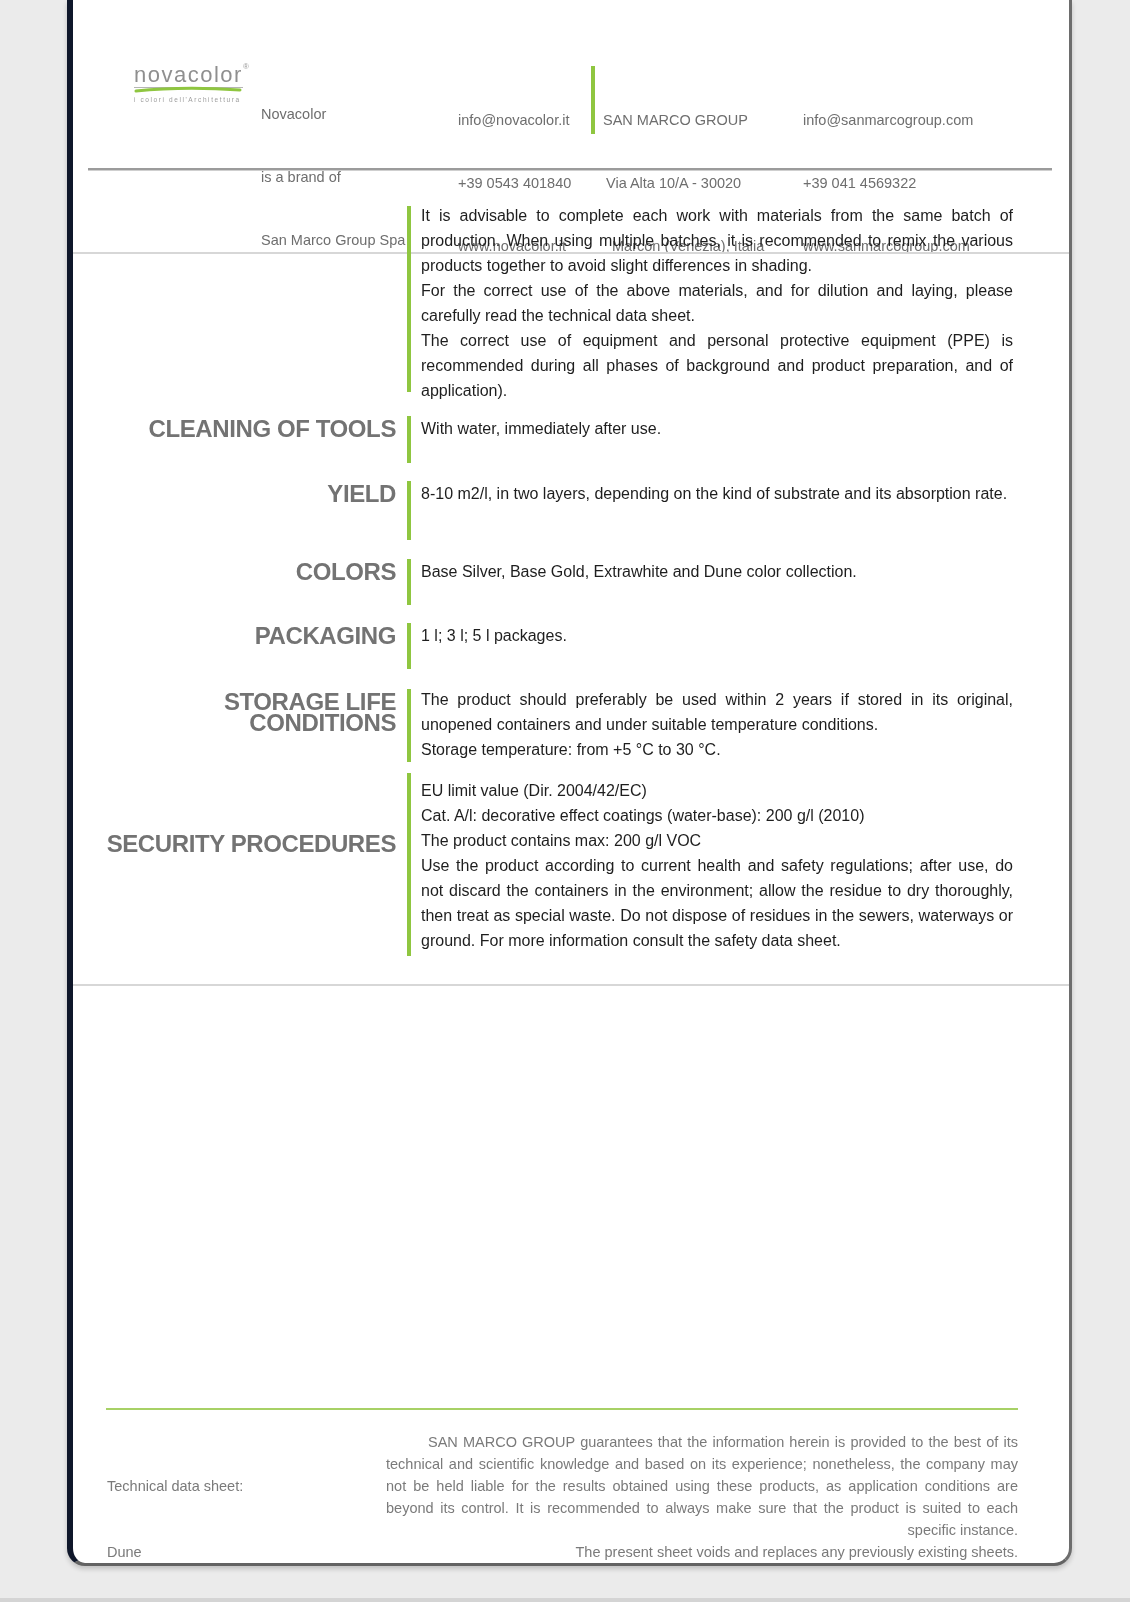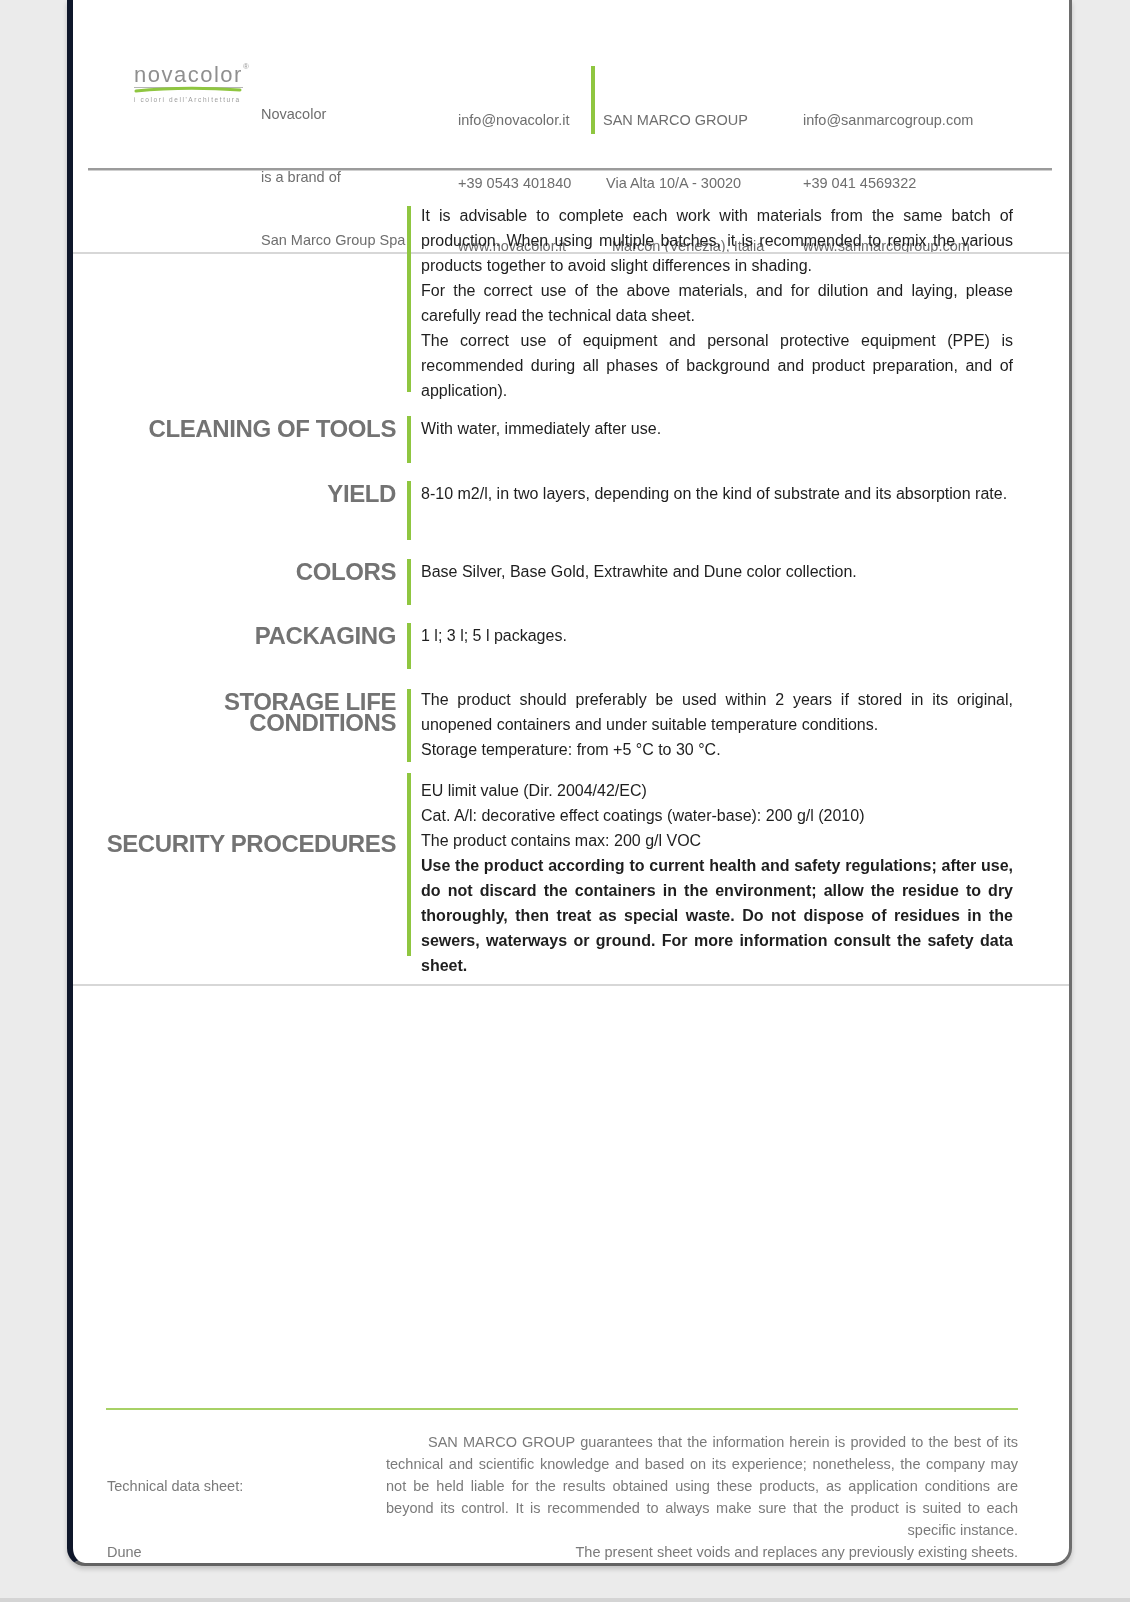--- a/index.html
+++ b/index.html
@@ -47,21 +47,21 @@
   }
   .sec-label.two-line{line-height:21px;white-space:normal;}
   .accent-bar{position:absolute;left:334px;width:4px;background:#8fc640;}
   .sec-text{
     position:absolute;left:348px;width:592px;
     font-size:16px;line-height:25px;color:#1e1e1e;
     text-align:justify;
   }
   .sec-text p{margin:0;}
   .sec-text .nowrap-line{white-space:nowrap;text-align:left;}
-  .gap-top{margin-top:17px;font-weight:bold;}
+  .gap-top{margin-top:17px;}
   
   .footer-rule{height:2px;background:#a7d166;}
   .foot-left{font-size:14.5px;line-height:22px;color:#7a7a7a;white-space:pre;}
   .foot-right{
     font-size:14.5px;line-height:22px;color:#7a7a7a;
     text-align:justify;text-align-last:right;
   }
   .foot-right p{margin:0;}
   .foot-right p.first{text-indent:42px;}
   .bottom-strip{position:absolute;left:0;bottom:0;width:100%;height:4px;background:#d4d4d4;}

